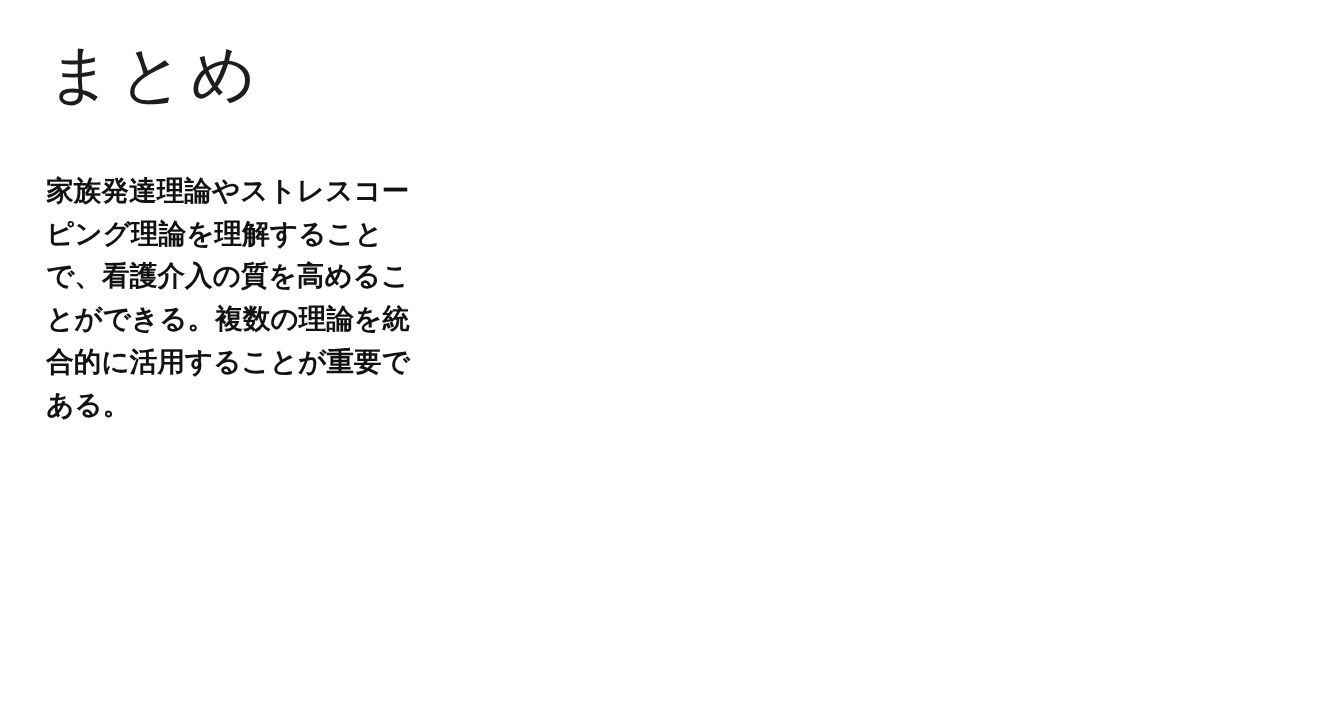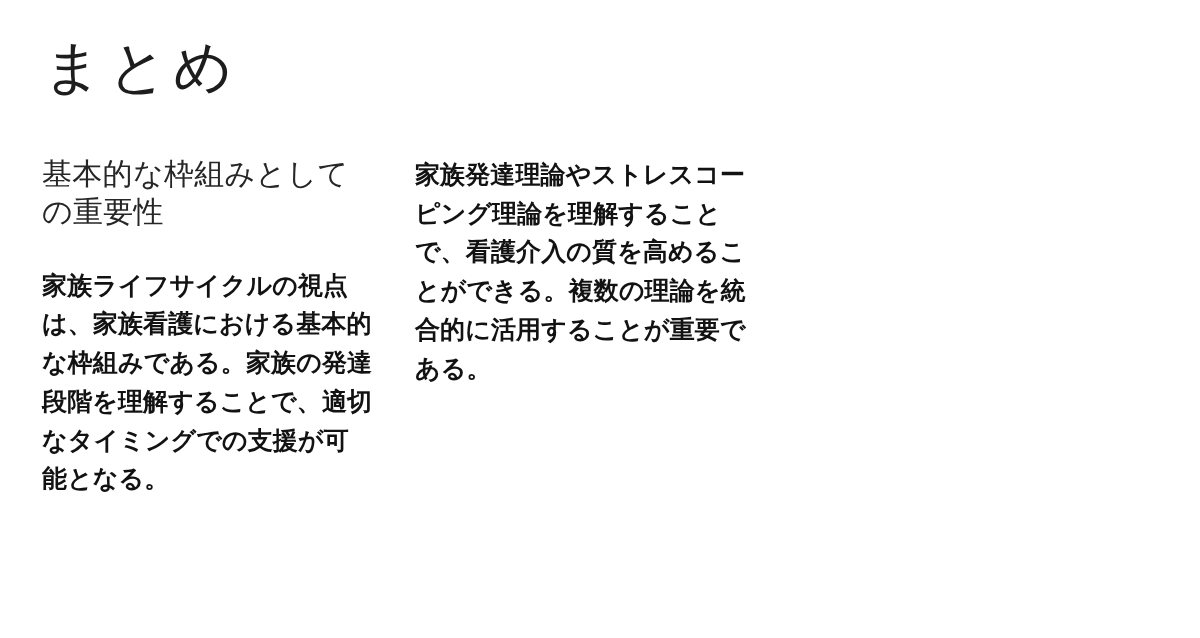--- a/index.html
+++ b/index.html
@@ -72,24 +72,20 @@
 </style>
 </head>
 <body>
 
 <div class="slide">
 
   <h1 class="slide-title">まとめ</h1>
 
   <div class="columns">
 
-    <div class="column">
-      <h2 class="col-heading">基本的な枠組みとしての重要性</h2>
-      <p class="col-body">家族ライフサイクルの視点は、家族看護における基本的な枠組みである。家族の発達段階を理解することで、適切なタイミングでの支援が可能となる。</p>
-    </div>
 
     <div class="column">
       <p class="col-body">家族発達理論やストレスコーピング理論を理解することで、看護介入の質を高めることができる。複数の理論を統合的に活用することが重要である。</p>
     </div>
 
     <div class="column">
     </div>
 
   </div>
 </div>

